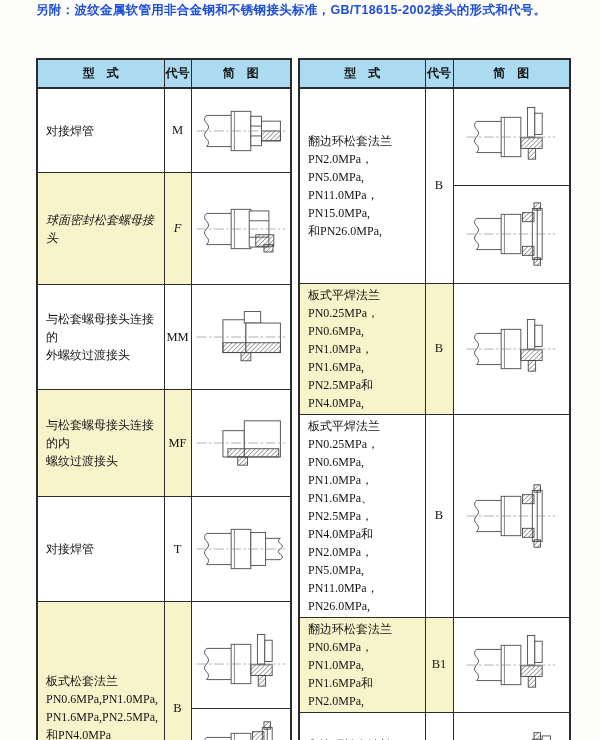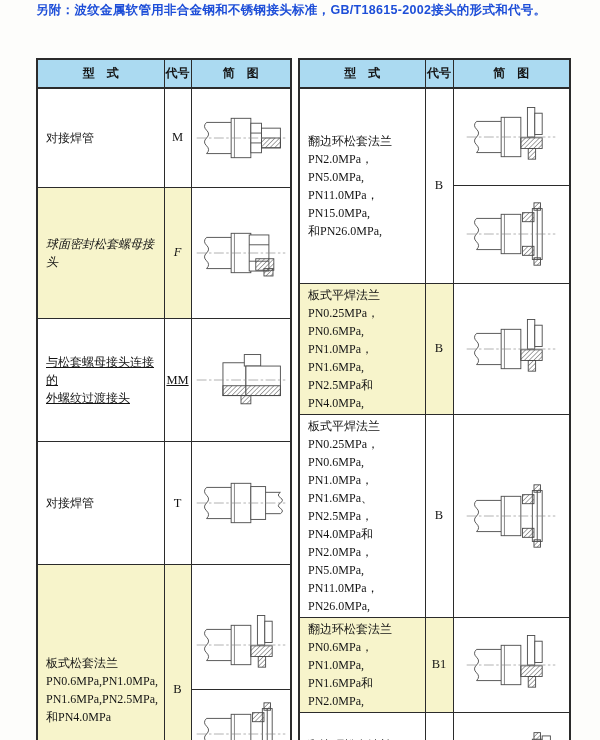--- a/index.html
+++ b/index.html
@@ -116,38 +116,61 @@
                     <line x1="66" y1="29" x2="90" y2="29" stroke="#4a4a4a" stroke-width="1.1"></line>
                     <line x1="66" y1="49" x2="90" y2="49" stroke="#4a4a4a" stroke-width="1.1"></line>
                     <rect x="74" y="46" width="22" height="14" fill="url(#hp1)" stroke="#4a4a4a" stroke-width="1.1"></rect>
                     <rect x="84" y="58" width="11" height="9" fill="url(#hp1)" stroke="#4a4a4a" stroke-width="1.1"></rect>
                     <line x1="2" y1="39" x2="110" y2="39" stroke="#8a8a8a" stroke-width="0.8" stroke-dasharray="12 3 3 3"></line>
                   </svg>
                 </div>
               </div>
             </td>
           </tr>
-          <tr style="height: 88px; text-decoration: underline;">
+          <tr style="height: 88px;">
             <td class="c-type">与松套螺母接头连接的
 外螺纹过渡接头</td>
             <td class="c-code">MM</td>
             <td class="c-sketch">
               <div class="stack" style="height: 86px;">
                 <div class="sub">
                   <svg viewBox="0 0 112 78" width="92" height="64">
                     <defs>
                       <pattern id="hp2" width="4" height="4" patternUnits="userSpaceOnUse" patternTransform="rotate(45)">
                         <line x1="0" y1="0" x2="0" y2="4" stroke="#4a4a4a" stroke-width="1.2"></line>
                       </pattern>
                     </defs>
                     <rect x="34" y="18" width="28" height="40" fill="#fff" stroke="#4a4a4a" stroke-width="1.1"></rect>
                     <rect x="60" y="8" width="20" height="14" fill="#fff" stroke="#4a4a4a" stroke-width="1.1"></rect>
                     <rect x="62" y="22" width="42" height="36" fill="#fff" stroke="#4a4a4a" stroke-width="1.1"></rect>
                     <rect x="34" y="46" width="70" height="12" fill="url(#hp2)" stroke="#4a4a4a" stroke-width="1.1"></rect>
                     <rect x="56" y="58" width="12" height="10" fill="url(#hp2)" stroke="#4a4a4a" stroke-width="1.1"></rect>
+                    <line x1="2" y1="39" x2="110" y2="39" stroke="#8a8a8a" stroke-width="0.8" stroke-dasharray="12 3 3 3"></line>
+                  </svg>
+                </div>
+              </div>
+            </td>
+          </tr>
+          <tr class="hl" style="height: 90px;">
+            <td class="c-type">与松套螺母接头连接的内
+螺纹过渡接头</td>
+            <td class="c-code">MF</td>
+            <td class="c-sketch">
+              <div class="stack" style="height: 88px;">
+                <div class="sub">
+                  <svg viewBox="0 0 112 78" width="92" height="64">
+                    <defs>
+                      <pattern id="hp3" width="4" height="4" patternUnits="userSpaceOnUse" patternTransform="rotate(45)">
+                        <line x1="0" y1="0" x2="0" y2="4" stroke="#4a4a4a" stroke-width="1.2"></line>
+                      </pattern>
+                    </defs>
+                    <rect x="34" y="24" width="26" height="32" fill="#fff" stroke="#4a4a4a" stroke-width="1.1"></rect>
+                    <rect x="60" y="12" width="44" height="44" fill="#fff" stroke="#4a4a4a" stroke-width="1.1"></rect>
+                    <rect x="40" y="46" width="62" height="10" fill="url(#hp3)" stroke="#4a4a4a" stroke-width="1.1"></rect>
+                    <rect x="52" y="56" width="12" height="10" fill="url(#hp3)" stroke="#4a4a4a" stroke-width="1.1"></rect>
                     <line x1="2" y1="39" x2="110" y2="39" stroke="#8a8a8a" stroke-width="0.8" stroke-dasharray="12 3 3 3"></line>
                   </svg>
                 </div>
               </div>
             </td>
           </tr>
           <tr style="height: 88px;">
             <td class="c-type">对接焊管</td>
             <td class="c-code">T</td>
             <td class="c-sketch">

